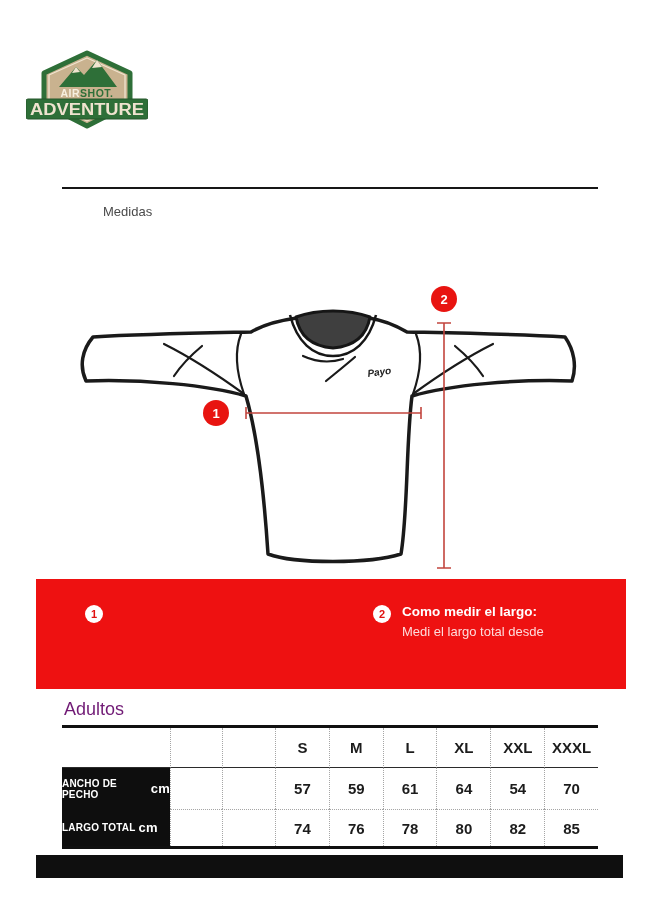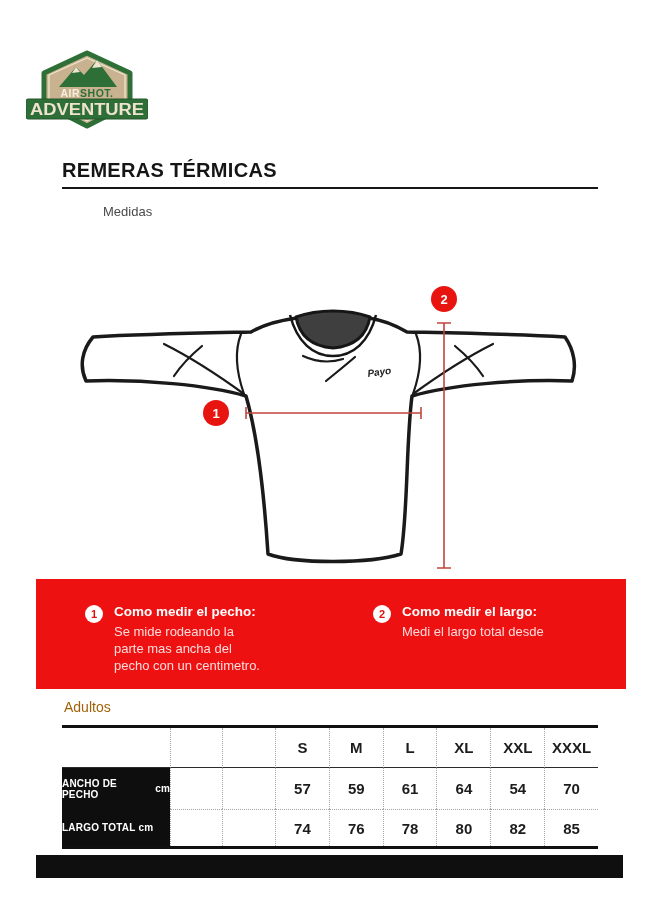--- a/index.html
+++ b/index.html
@@ -20,53 +20,52 @@
   
   .instr{position:absolute;left:36px;top:579px;width:590px;height:110px;background:#ee1111;}
   .instr-col{position:absolute;top:25px;display:flex;gap:11px;}
   .instr-col.one{left:49px;}
   .instr-col.two{left:337px;}
   .badge-num{width:18px;height:18px;border-radius:50%;background:#ffffff;color:#e01110;
     font-size:11px;font-weight:700;display:flex;align-items:center;justify-content:center;flex:none;margin-top:1px;}
   .instr-title{font-size:13.5px;font-weight:700;color:#ffffff;margin-bottom:4px;}
   .instr-line{font-size:13px;color:rgba(255,255,255,.85);line-height:17px;}
   
-  .group-label{position:absolute;left:64px;top:699px;font-size:14px;color:#a16207;}
+  .group-label{position:absolute;left:64px;top:699px;font-size:18px;color:#701a75;}
   .tbl{position:absolute;left:62px;top:725px;width:536px;
     border-top:3px solid #101010;border-bottom:3px solid #101010;
     display:grid;grid-template-columns:108px 52px 53px repeat(6,1fr);grid-template-rows:40px 41px 37px;}
   .tc{display:flex;align-items:center;justify-content:center;font-weight:700;color:#1c1c1c;
     border-left:1px dotted #a5a5a5;font-size:15px;}
   .tc.nl{border-left:none;}
   .tc.hd{border-bottom:1px solid #2b2b2b;font-weight:700;}
   .tc.dt{border-top:1px dotted #a5a5a5;}
   .tc.lbl{background:#0e0e0e;color:#ffffff;justify-content:flex-start;
     font-size:10px;letter-spacing:.2px;border-left:none;}
-  .tc .unit{font-size:10px;margin-left:3px;font-weight:700;}
+  .tc .unit{font-size:13px;margin-left:3px;font-weight:700;}
   
   .bottom-bar{position:absolute;left:36px;top:855px;width:587px;height:23px;background:#0f0f0f;}
 </style>
 </head>
 <body>
 
 <div class="page">
 
   <svg class="brand-badge" viewBox="0 0 122 92">
     <path d="M61,13 L104,33 L104,64 L61,86 L18,64 L18,33 Z" fill="#c9b28f" stroke="#2e6f38" stroke-width="5" stroke-linejoin="round"></path>
     <path d="M61,18 L99,35 L99,62 L61,81 L23,62 L23,35 Z" fill="none" stroke="#f0e4cf" stroke-width="1.3" stroke-linejoin="round"></path>
     <path d="M33,47 L50,27 L58,35 L71,20 L91,47 Z" fill="#2e6f38"></path>
     <path d="M50,27 L54,32 L46,33 Z" fill="#f0e4cf"></path>
     <path d="M71,20 L76,27 L66,28 Z" fill="#f0e4cf"></path>
     <text x="61" y="57" text-anchor="middle" font-size="10.5" font-weight="700" letter-spacing=".5"><tspan fill="#f7efdf">AIR</tspan><tspan fill="#2e6f38">SHOT.</tspan></text>
     <rect x="0" y="59" width="122" height="20" rx="2" fill="#2e6f38" stroke="#24562b" stroke-width="1"></rect>
     <text x="61" y="75" text-anchor="middle" font-size="16" font-weight="700" fill="#efe3cf" textLength="114" lengthAdjust="spacingAndGlyphs">ADVENTURE</text>
   </svg>
 
 
-  <div class="title">REMERAS TÉRMICAS</div>
   <div class="rule"></div>
   <div class="subtitle">Medidas</div>
 
   <svg class="shirt-svg" viewBox="0 0 535 292">
 
     <path d="M237,36 C222,38 203,43 191,50 C145,51 85,52 33,55 C22,68 19,84 26,99 C82,97 148,103 186,114 C197,152 204,210 208,272 C235,282 310,282 341,272 C348,230 346,160 352,114 C390,103 456,97 512,99 C517,84 514,68 505,55 C453,52 393,51 347,50 C335,43 322,38 309,36 Z" fill="#ffffff" stroke="#1a1a1a" stroke-width="3.5" stroke-linejoin="round"></path>
 
     <path d="M230,33 C237,60 253,74 273,74 C293,74 309,60 316,33" fill="none" stroke="#161616" stroke-width="2.5"></path>
     <path d="M236,35 C258,27 288,27 310,35 C307,52 297,64 273,66 C249,64 239,52 236,35 Z" fill="#3f3f3f" stroke="#161616" stroke-width="3" stroke-linejoin="round"></path>
 
@@ -92,26 +91,20 @@
     <g>
       <path d="M384,41 L384,286 M377,41 L391,41 M377,286 L391,286" stroke="#c2453e" stroke-width="1.6" fill="none"></path>
       <circle cx="384" cy="17" r="13" fill="#e81410"></circle>
       <text x="384" y="21.5" text-anchor="middle" font-size="13" font-weight="700" fill="#ffffff">2</text>
     </g>
   </svg>
 
   <div class="instr">
     <div class="instr-col one">
       <div class="badge-num">1</div>
-      <div>
-        <div class="instr-title">Como medir el pecho:</div>
-        <div class="instr-line">Se mide rodeando la</div>
-        <div class="instr-line">parte mas ancha del</div>
-        <div class="instr-line">pecho con un centimetro.</div>
-      </div>
     </div>
     <div class="instr-col two">
       <div class="badge-num">2</div>
       <div>
         <div class="instr-title">Como medir el largo:</div>
         <div class="instr-line">Medi el largo total desde</div>
       </div>
     </div>
   </div>
 

